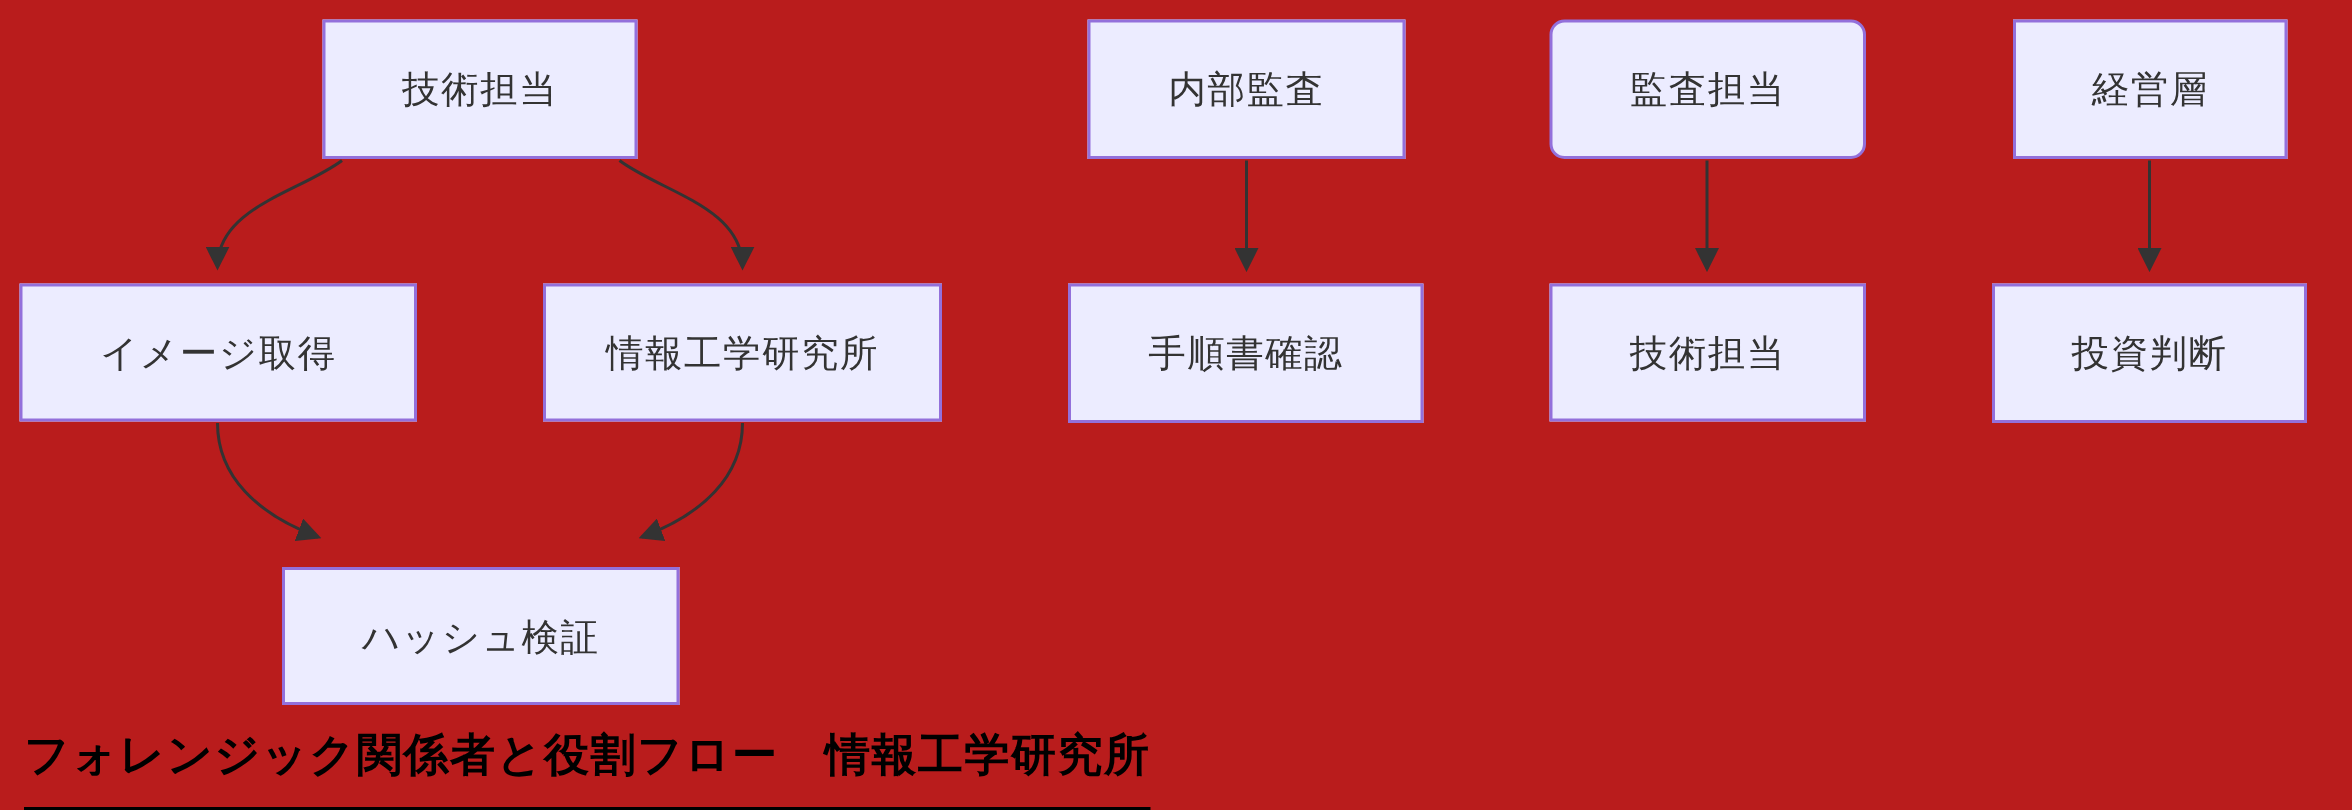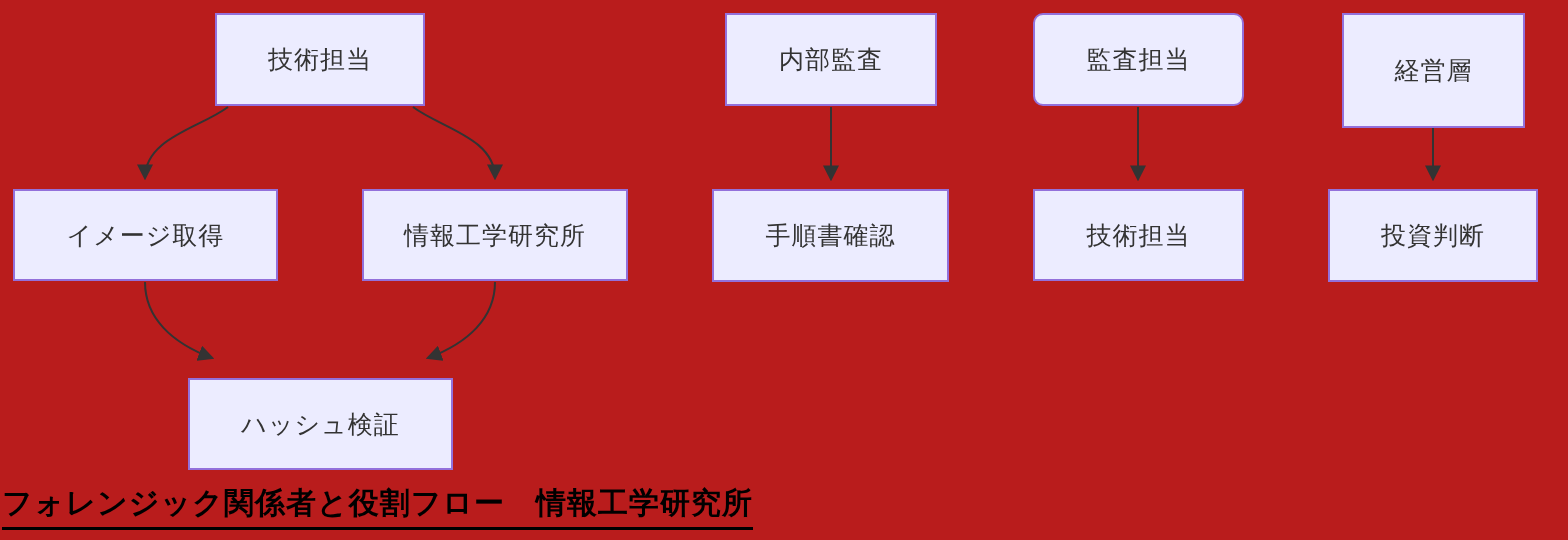--- a/index.html
+++ b/index.html
@@ -37,37 +37,37 @@
   }
   
   .n-tech      { left: 215px;  top: 13px;  width: 210px; height: 93px; }
   .n-image     { left: 13px;   top: 189px; width: 265px; height: 92px; }
   .n-oplog     { left: 362px;  top: 189px; width: 266px; height: 92px; }
   .n-hash      { left: 188px;  top: 366px; width: 265px; height: 92px; margin-top: 12px; }
   .n-legal     { left: 725px;  top: 13px;  width: 212px; height: 93px; }
   .n-procedure { left: 712px;  top: 189px; width: 237px; height: 93px; }
   .n-audit     { left: 1033px; top: 13px;  width: 211px; height: 93px; border-radius: 10px; }
   .n-internal  { left: 1033px; top: 189px; width: 211px; height: 92px; }
-  .n-exec      { left: 1342px; top: 13px;  width: 183px; height: 115px; }
+  .n-exec      { left: 1342px; top: 13px;  width: 183px; height: 93px; }
   .n-invest    { left: 1328px; top: 189px; width: 210px; height: 93px; justify-content: center; }
   .edge-path {
     fill: none;
     stroke: #333333;
     stroke-width: 2px;
   }
   #caption {
     position: absolute;
-    left: 2px;
+    left: 16px;
     top: 483px;
     font-size: 30px;
     font-weight: bold;
     color: #000000;
     letter-spacing: 1px;
     border-bottom: 3px solid #000000;
-    padding-bottom: 3px;
+    padding-bottom: 14px;
     white-space: nowrap;
   }
 </style>
 </head>
 <body>
 
 <div id="canvas">
 
   <svg id="edges" viewBox="0 0 1568 540" xmlns="http://www.w3.org/2000/svg">
     <defs>

